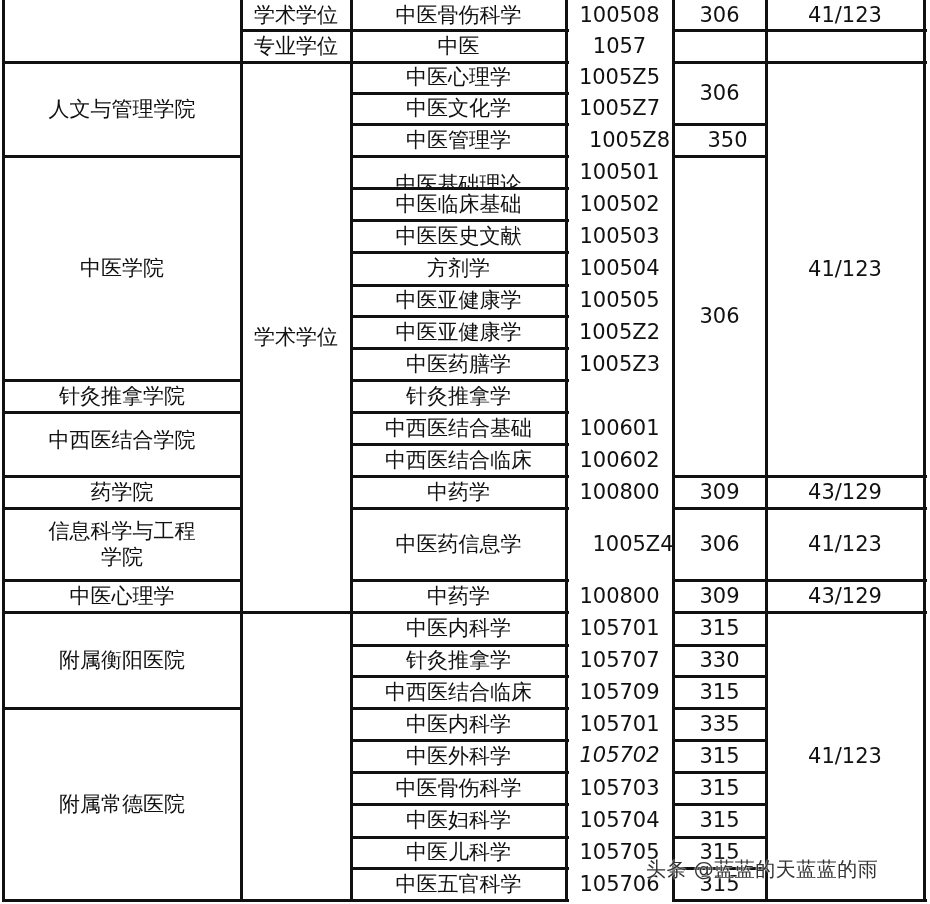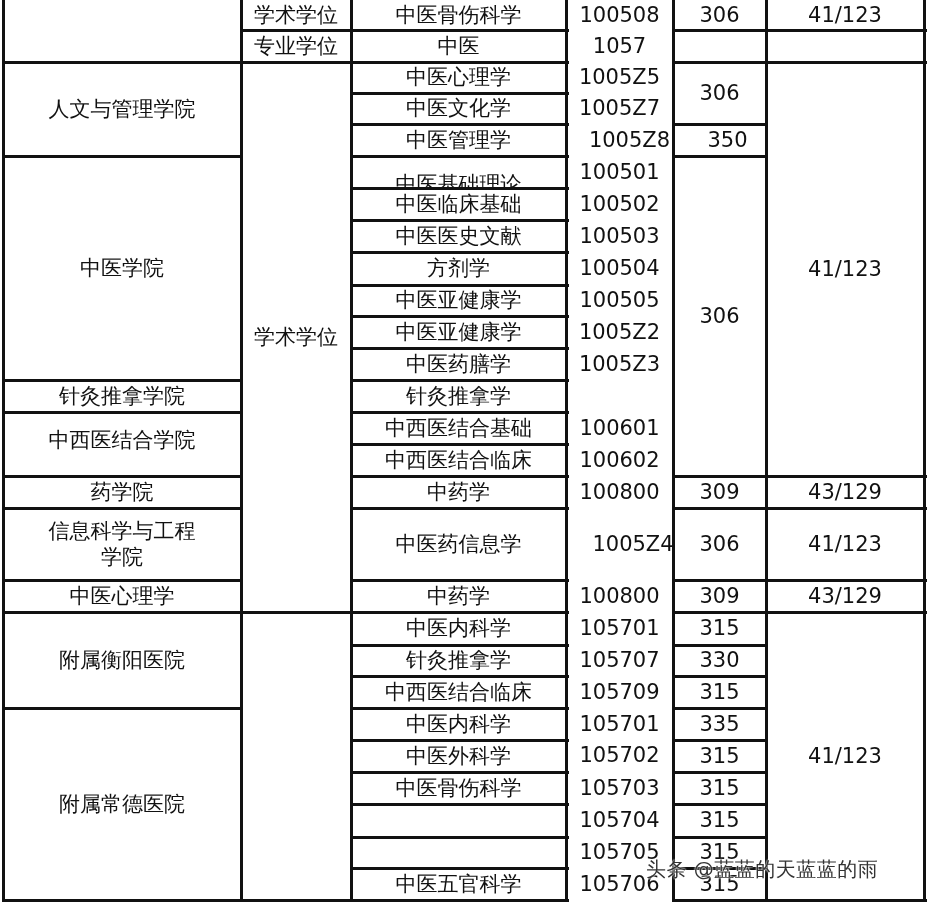--- a/index.html
+++ b/index.html
@@ -204,30 +204,32 @@
     <div class="hline" style="left: 351px; width: 218px; top: 675px;"></div>
     <div class="cell" style="left: 351px; width: 215px; top: 676px; height: 32px;">中西医结合临床</div>
     <div class="cell" style="left: 566px; width: 107px; top: 676px; height: 32px;">105709</div>
     <div class="hline" style="left: 351px; width: 218px; top: 675px;"></div>
     <div class="hline" style="left: 351px; width: 218px; top: 707px;"></div>
     <div class="cell" style="left: 351px; width: 215px; top: 708px; height: 32px;">中医内科学</div>
     <div class="cell" style="left: 566px; width: 107px; top: 708px; height: 32px;">105701</div>
     <div class="hline" style="left: 351px; width: 218px; top: 707px;"></div>
     <div class="hline" style="left: 351px; width: 218px; top: 739px;"></div>
     <div class="cell" style="left: 351px; width: 215px; top: 740px; height: 32px;">中医外科学</div>
-    <div class="cell" style="left: 566px; width: 107px; top: 739px; height: 32px;">105702</div>
+    <div class="cell" style="left: 566px; width: 107px; top: 739px; height: 32px; font-style: italic;">105702</div>
     <div class="hline" style="left: 351px; width: 218px; top: 739px;"></div>
     <div class="hline" style="left: 351px; width: 218px; top: 771px;"></div>
     <div class="cell" style="left: 351px; width: 215px; top: 772px; height: 32px;">中医骨伤科学</div>
     <div class="cell" style="left: 566px; width: 107px; top: 772px; height: 32px;">105703</div>
     <div class="hline" style="left: 351px; width: 218px; top: 771px;"></div>
     <div class="hline" style="left: 351px; width: 218px; top: 803px;"></div>
+    <div class="cell" style="left: 351px; width: 215px; top: 804px; height: 33px;">中医妇科学</div>
     <div class="cell" style="left: 566px; width: 107px; top: 804px; height: 33px;">105704</div>
     <div class="hline" style="left: 351px; width: 218px; top: 803px;"></div>
     <div class="hline" style="left: 351px; width: 218px; top: 836px;"></div>
+    <div class="cell" style="left: 351px; width: 215px; top: 837px; height: 31px;">中医儿科学</div>
     <div class="cell" style="left: 566px; width: 107px; top: 837px; height: 31px;">105705</div>
     <div class="hline" style="left: 351px; width: 218px; top: 836px;"></div>
     <div class="hline" style="left: 351px; width: 218px; top: 867px;"></div>
     <div class="cell" style="left: 351px; width: 215px; top: 868px; height: 32px;">中医五官科学</div>
     <div class="cell" style="left: 566px; width: 107px; top: 868px; height: 32px;">105706</div>
     <div class="hline" style="left: 351px; width: 218px; top: 867px;"></div>
     <div class="hline" style="left: 351px; width: 218px; top: 899px;"></div>
     <div class="vline" style="left: 2px; top: 0px; height: 902px;"></div>
     <div class="vline" style="left: 240px; top: 0px; height: 902px;"></div>
     <div class="vline" style="left: 350px; top: 0px; height: 902px;"></div>

